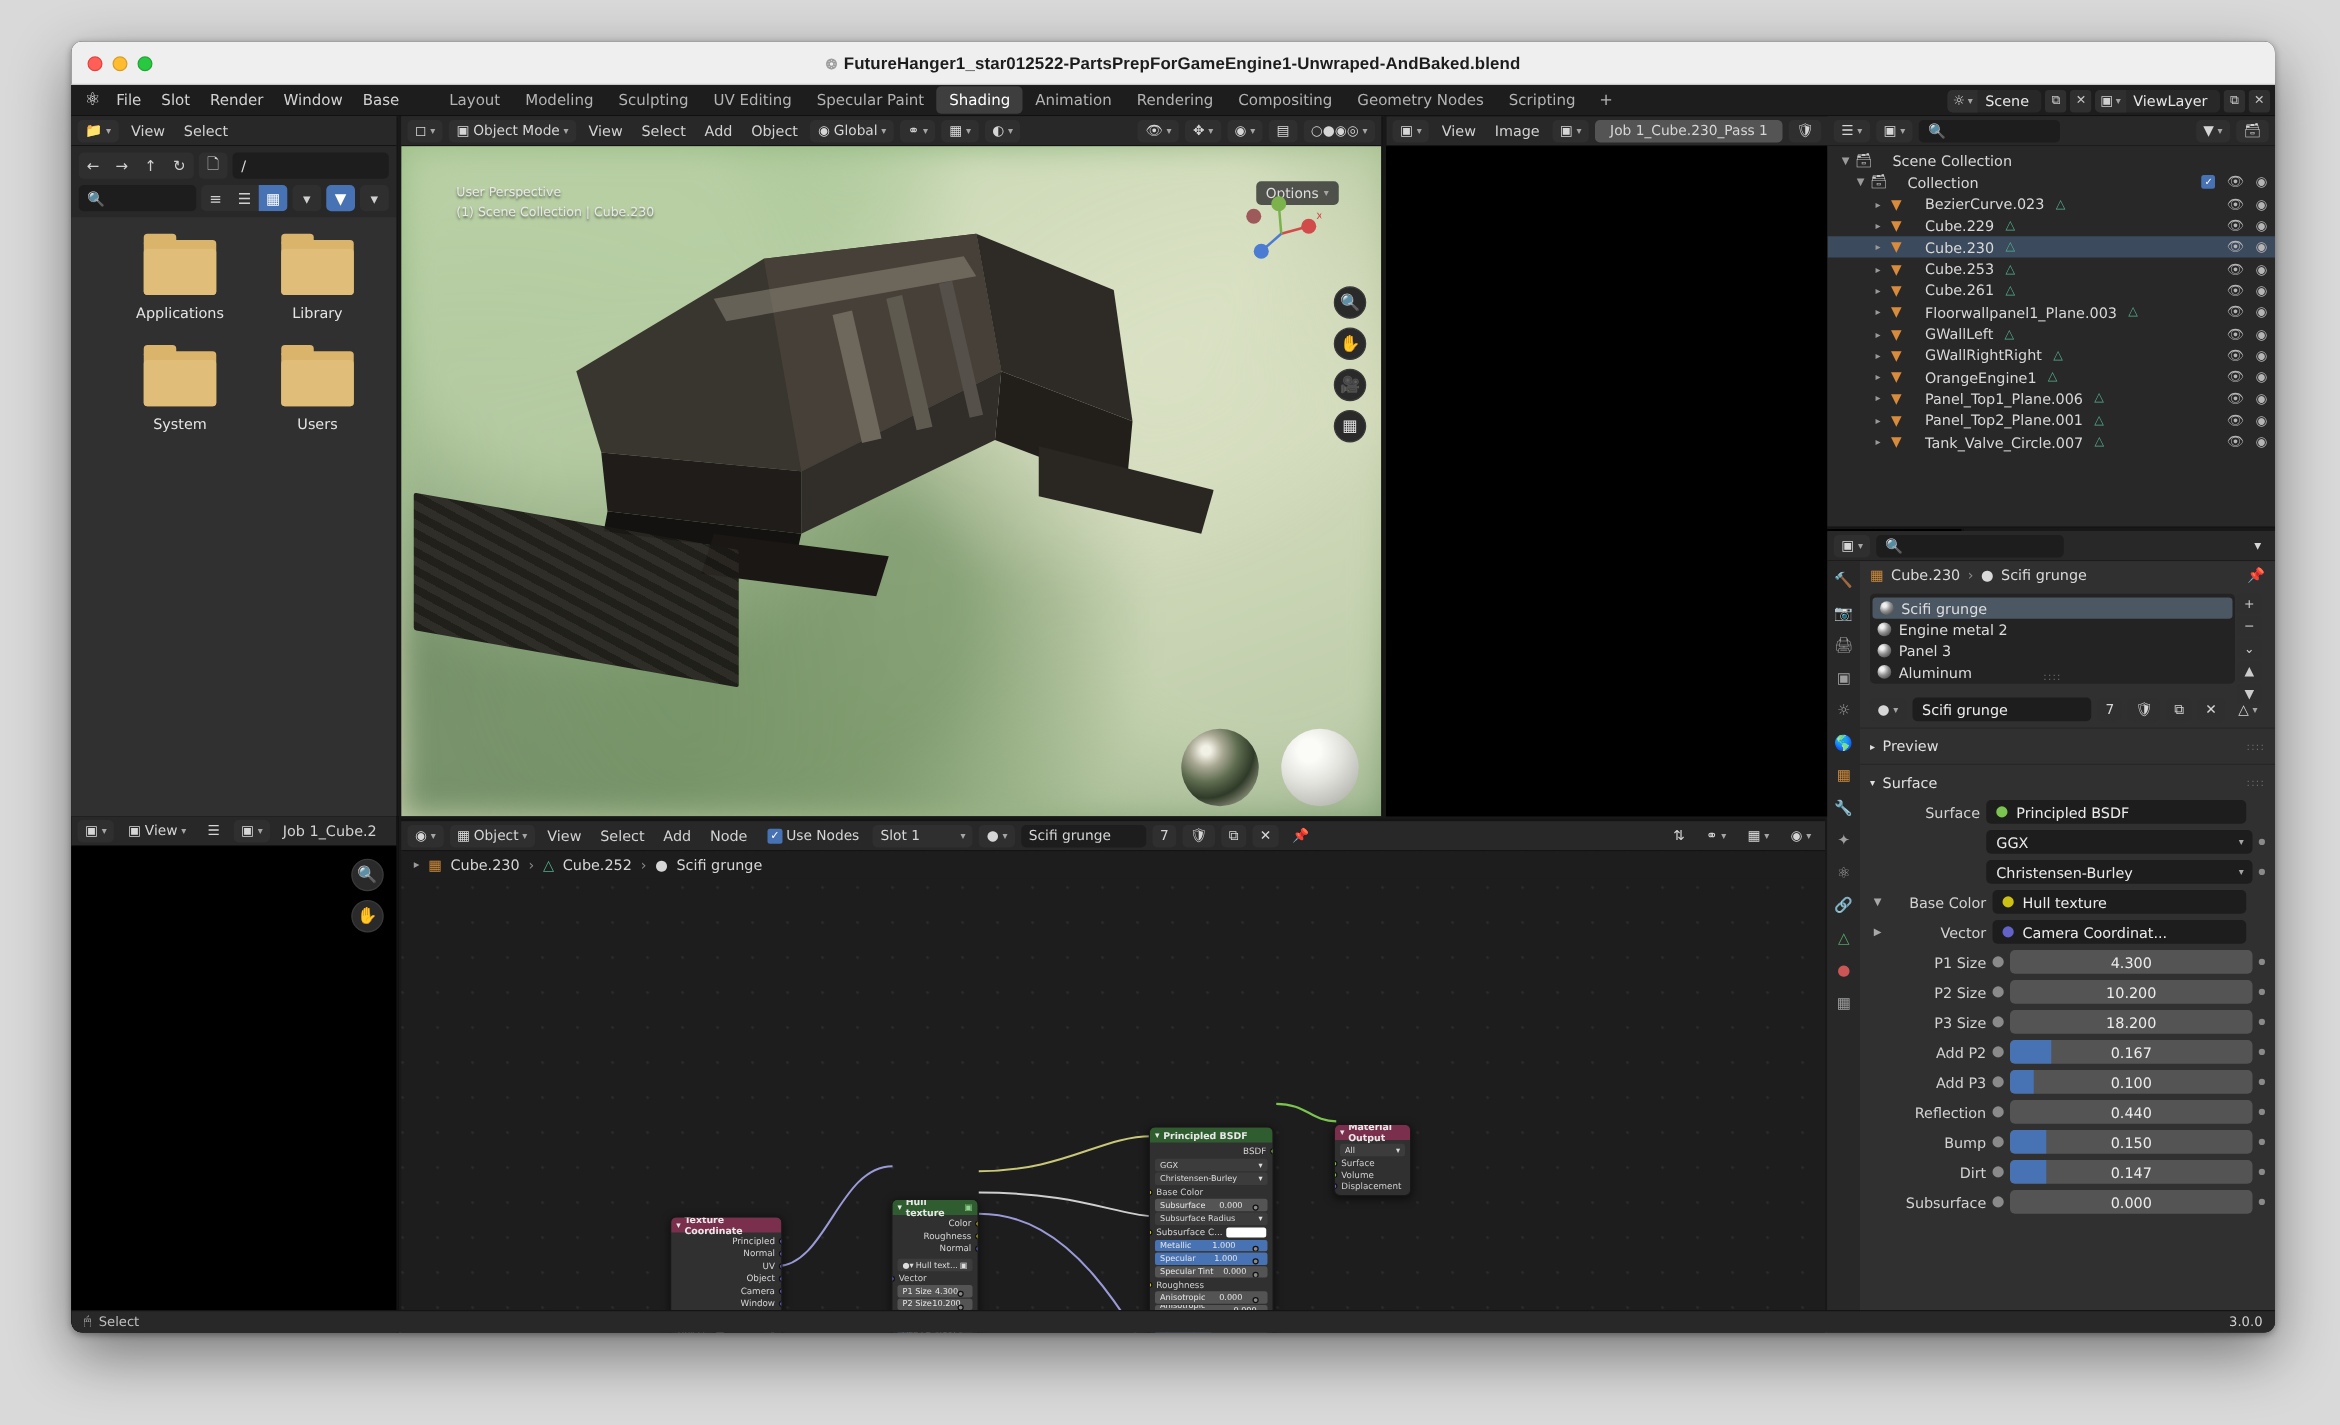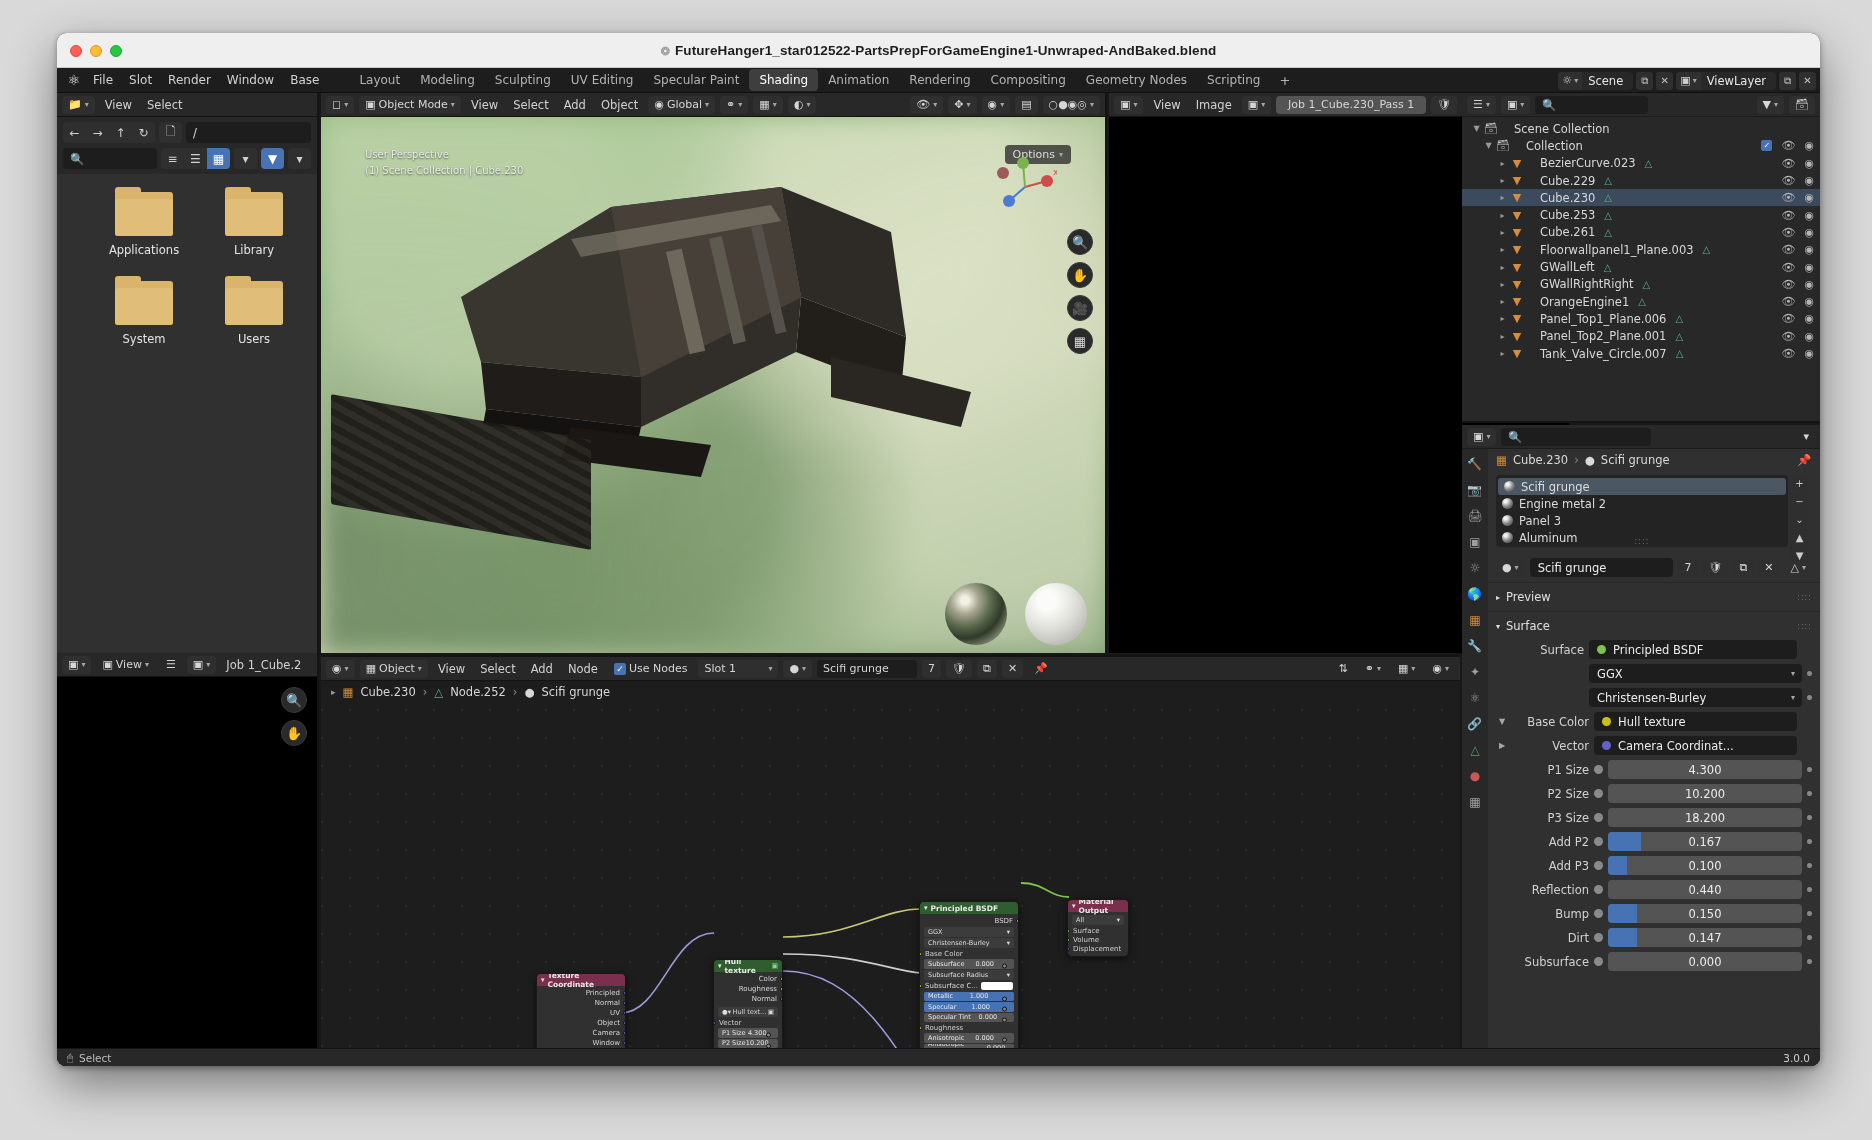--- a/index.html
+++ b/index.html
@@ -889,21 +889,21 @@
           <div class="hbtn flat">▦<span class="chev">▾</span></div>
           <div class="hbtn flat">◉<span class="chev">▾</span></div>
         </div>
 
         <div id="ne-crumbs">
           <span style="color:#9a9a9a;font-size:9px">▸</span>
           <span style="color:#cc8a3c">▦</span>
           <span>Cube.230</span>
           <span style="color:#8a8a8a">›</span>
           <span style="color:#53b08c">△</span>
-          <span>Node.252</span>
+          <span>Cube.252</span>
           <span style="color:#8a8a8a">›</span>
           <span>●</span>
           <span>Scifi grunge</span>
         </div>
 
         <div id="ne-canvas">
           <svg class="wires">
             <path d="M 300,332 C 340,332 350,252 393,252" stroke="#9a9ad8" stroke-width="1.6" fill="none"></path>
             <path d="M 462,256 C 530,256 560,228 600,228" stroke="#c8c878" stroke-width="1.6" fill="none"></path>
             <path d="M 462,273 C 540,273 570,290 600,292" stroke="#cfcfcf" stroke-width="1.6" fill="none"></path>

